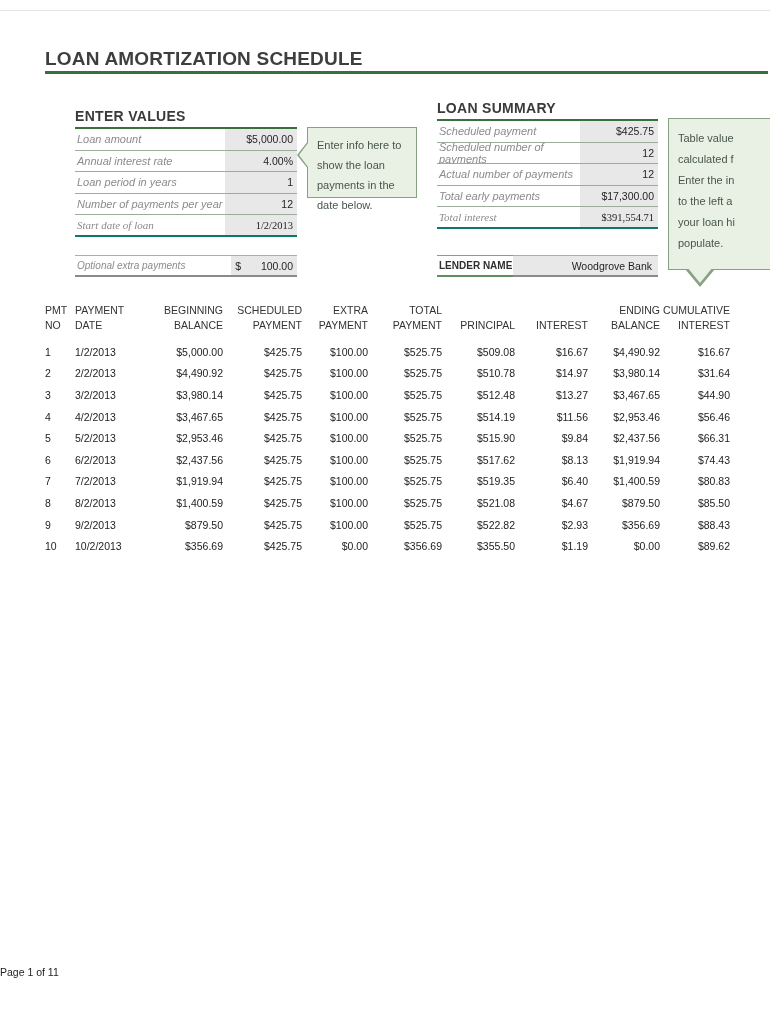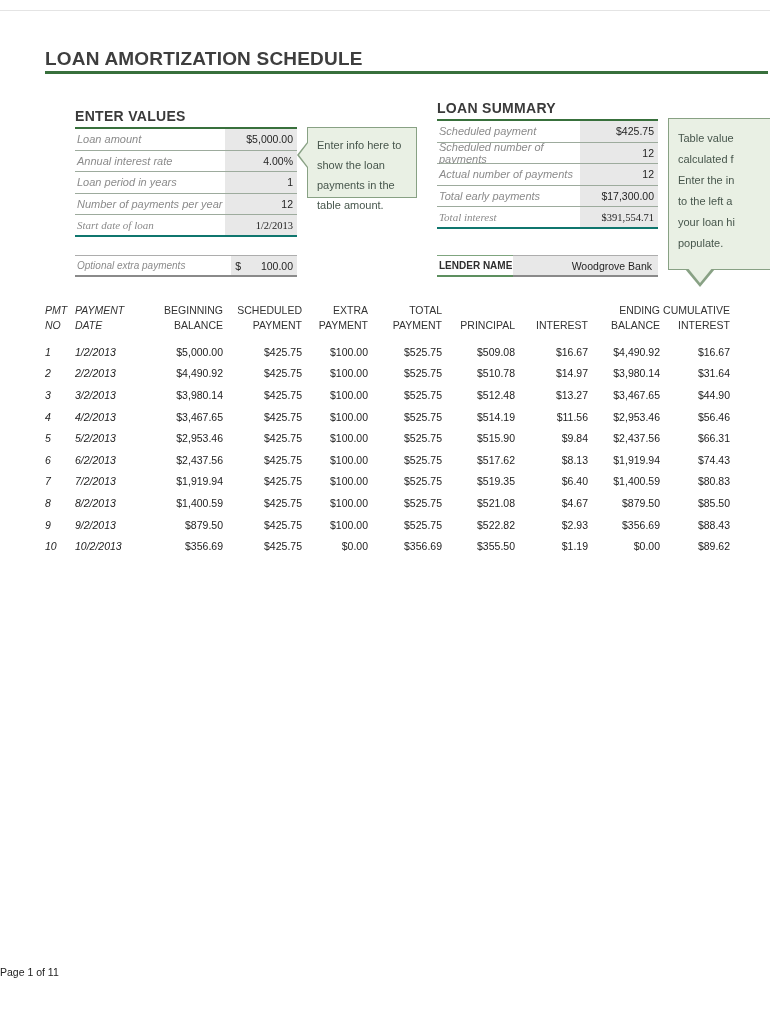--- a/index.html
+++ b/index.html
@@ -50,21 +50,21 @@
   .callout-right .ptr-inner { position:absolute; left:18px; bottom:-14px; width:0; height:0;
     border-left:13px solid transparent; border-right:13px solid transparent; border-top:16px solid #e9f0e4; }
 
   
   .sgrid { left:45px; top:303px; width:690px;
     --cols:30px 70px 78px 79px 66px 74px 73px 73px 72px 70px; }
   .shead, .srow { display:grid; grid-template-columns:var(--cols); }
   .shead { margin-bottom:9px; }
   .hcell { display:flex; flex-direction:column; justify-content:flex-end; font-size:10.5px; color:#333; line-height:14.5px; }
   .srow { height:21.6px; align-items:center; font-size:10.5px; color:#1c1c1c; }
-  .l { text-align:left;font-style:italic; }
+  .l { text-align:left; }
   .r { text-align:right; }
 
   .footer { left:0; top:966px; width:770px; font-size:10.5px; color:#222; }
 </style>
 </head>
 <body>
 
 <div class="abs top-rule"></div>
 
 <h1 class="abs title">LOAN AMORTIZATION SCHEDULE</h1>
@@ -102,21 +102,21 @@
     <span class="amt">100.00</span>
   </div>
 </div>
 
 <div class="abs callout callout-left">
   <div class="arrow-outer"></div>
   <div class="arrow-inner"></div>
   <div class="cl-line">Enter info here to</div>
   <div class="cl-line">show the loan</div>
   <div class="cl-line">payments in the</div>
-  <div class="cl-line">table amount.</div>
+  <div class="cl-line">date below.</div>
 </div>
 
 <section class="abs panel panel-summary" style="left:437px; top:100px; width:221px;">
   <h2>LOAN SUMMARY</h2>
   <div class="hrule"></div>
   <div class="vrow">
     <div class="vlabel">Scheduled payment</div>
     <div class="vval">$425.75</div>
   </div>
   <div class="vrow">

